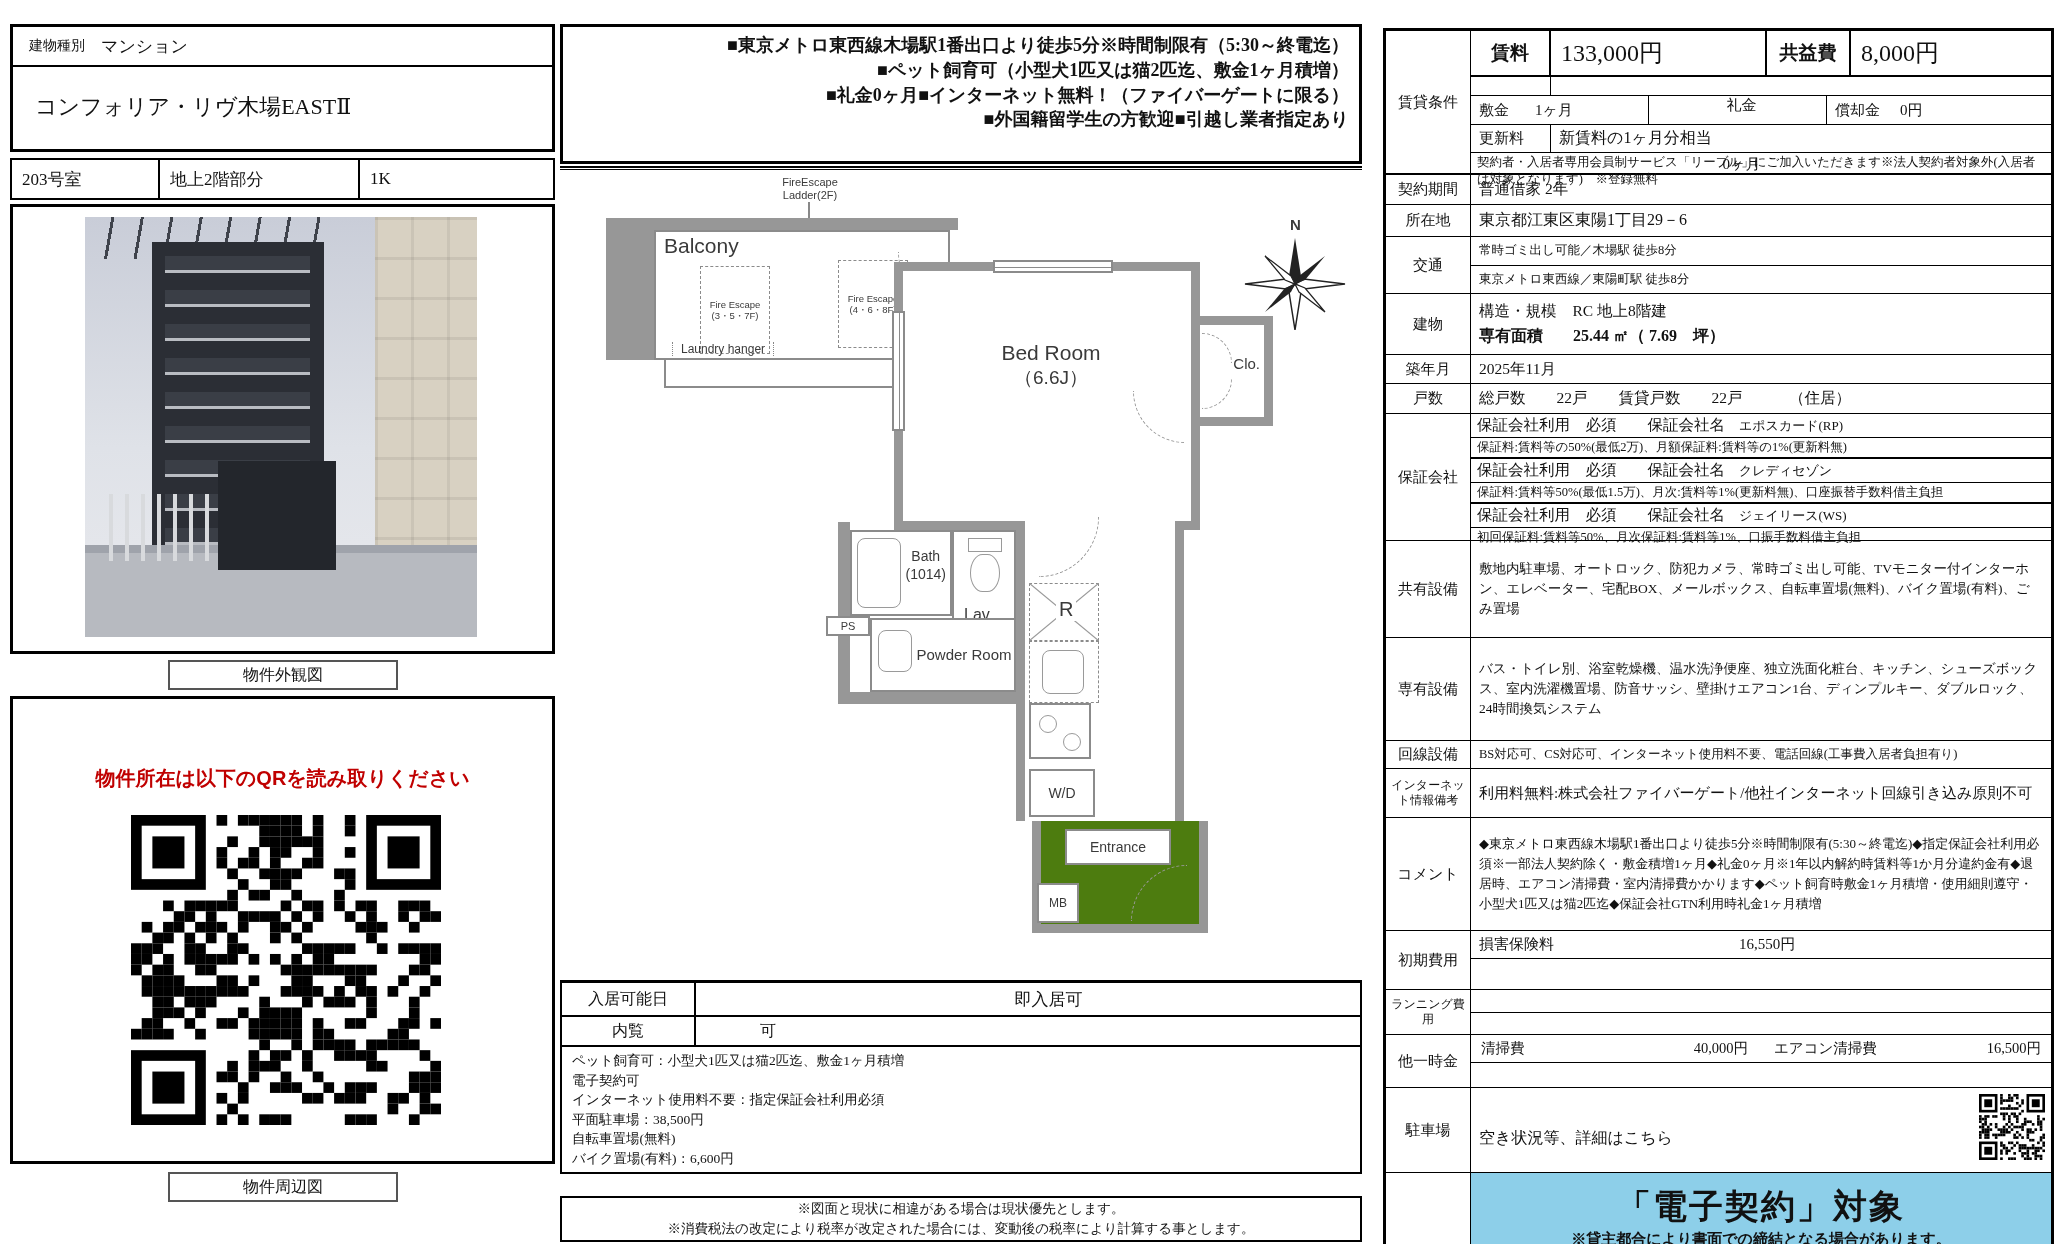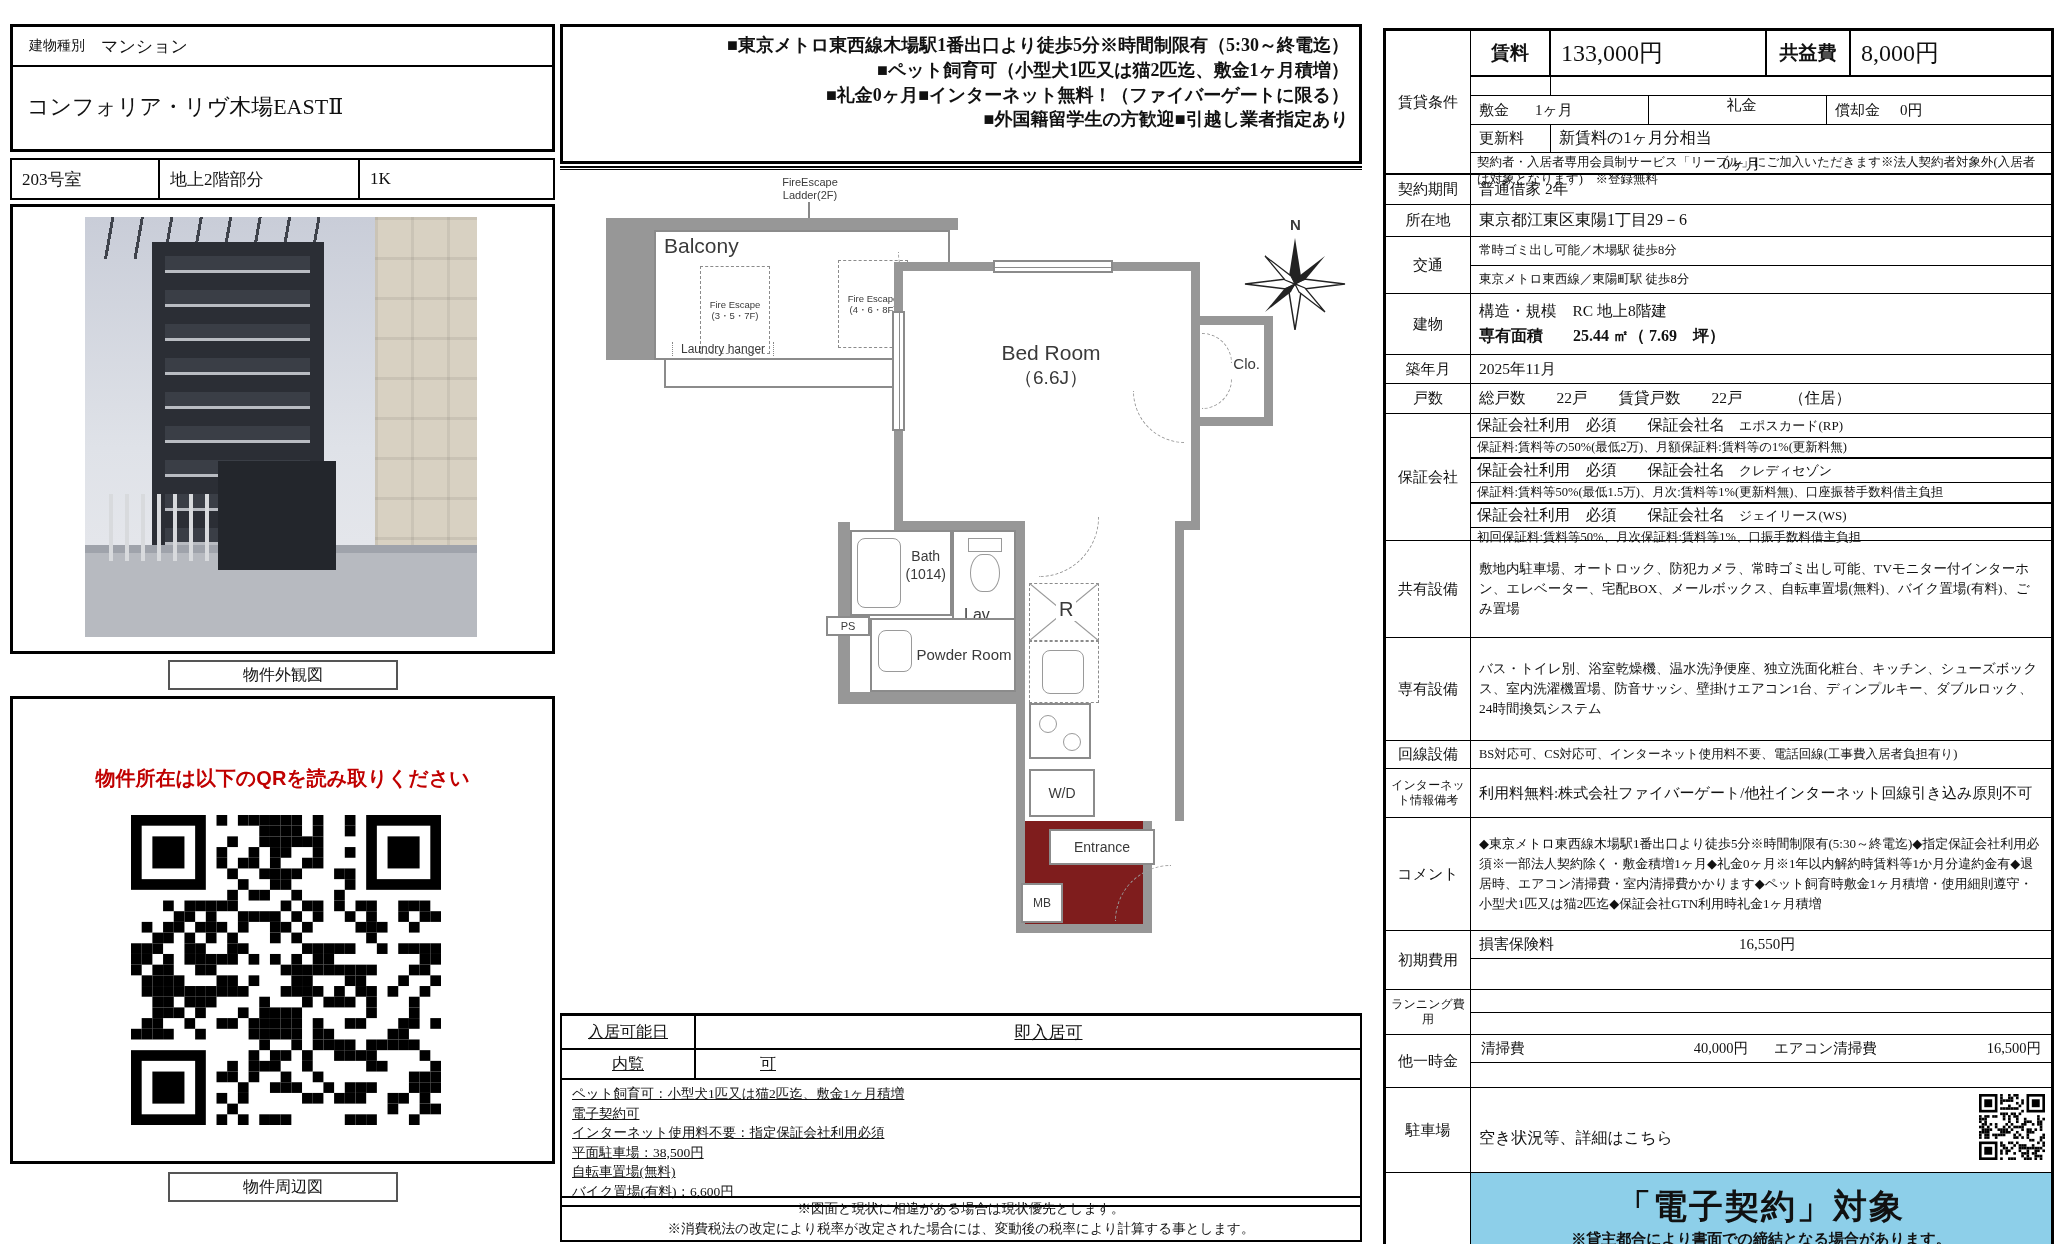--- a/index.html
+++ b/index.html
@@ -62,21 +62,21 @@
   .qr{image-rendering:pixelated;}
 </style>
 </head>
 <body>
 
 <div class="abs b3" style="left:10px;top:24px;width:545px;height:128px;">
   <div class="name-row1">
     <span style="font-size:14px;">建物種別</span>
     <span style="font-size:17px;">マンション</span>
   </div>
-  <div class="vcenter" style="height:80px;padding-left:14px;font-size:22px;">コンフォリア・リヴ木場EASTⅡ</div>
+  <div class="vcenter" style="height:80px;padding-left:22px;font-size:22px;">コンフォリア・リヴ木場EASTⅡ</div>
 </div>
 
 <div class="abs" style="left:10px;top:158px;width:545px;height:42px;display:flex;">
   <div class="b2 vcenter cell" style="width:150px;padding-left:10px;font-size:17px;">203号室</div>
   <div class="b2 vcenter cell" style="width:202px;margin-left:-2px;padding-left:10px;font-size:17px;">地上2階部分</div>
   <div class="b2 vcenter cell" style="flex:1;margin-left:-2px;padding-left:10px;font-size:17px;">1K</div>
 </div>
 
 <div class="abs b3" style="left:10px;top:204px;width:545px;height:450px;">
   <div class="abs photo" style="left:72px;top:10px;width:392px;height:420px;">
@@ -517,32 +517,32 @@
     </div>
     <div class="abs fp-box" style="left:4px;top:182px;width:62px;height:56px;">
       <div class="abs burner" style="left:8px;top:10px;width:18px;height:18px;"></div>
       <div class="abs burner" style="left:32px;top:28px;width:18px;height:18px;"></div>
     </div>
     <div class="abs fp-box center-txt" style="left:4px;top:248px;width:66px;height:48px;font-size:14px;">
         <span>W/D</span>
       </div>
   </div>
 
-  <div class="abs" style="left:456px;top:645px;width:136px;height:112px;border-left:9px solid #979797;border-right:9px solid #979797;border-bottom:9px solid #979797;background:#7f1d1d;">
+  <div class="abs" style="left:472px;top:645px;width:176px;height:112px;border-left:9px solid #979797;border-right:9px solid #979797;border-bottom:9px solid #979797;background:#4d7c0f;">
     <div class="abs fp-box center-txt" style="left:24px;top:8px;width:106px;height:36px;font-size:14px;">
         <span>Entrance</span>
       </div>
     <div class="abs arc" style="left:90px;top:44px;width:56px;height:56px;border-radius:56px 0 0 0;border-right:none;border-bottom:none;"></div>
     <div class="abs fp-box center-txt" style="left:-4px;top:62px;width:42px;height:40px;font-size:12px;">
         <span>MB</span>
       </div>
   </div>
 </div>
 
-<div class="abs" style="left:560px;top:1013px;width:802px;border:2px solid #000;border-top:3px solid #000;text-decoration:underline;">
+<div class="abs" style="left:560px;top:980px;width:802px;border:2px solid #000;border-top:3px solid #000;">
   <div style="display:flex;height:32px;">
     <div class="ctr-lab" style="width:132px;">入居可能日</div>
     <div class="center-txt" style="flex:1;font-size:17px;padding-left:41px;">即入居可</div>
   </div>
   <div class="ctr-row" style="height:28px;">
     <div class="ctr-lab" style="width:132px;">内覧</div>
     <div class="vcenter" style="flex:1;font-size:16px;padding-left:64px;">可</div>
   </div>
   <div class="ctr-row notes" style="min-height:108px;flex-direction:column;display:block;">
     <div>ペット飼育可：小型犬1匹又は猫2匹迄、敷金1ヶ月積増</div>

